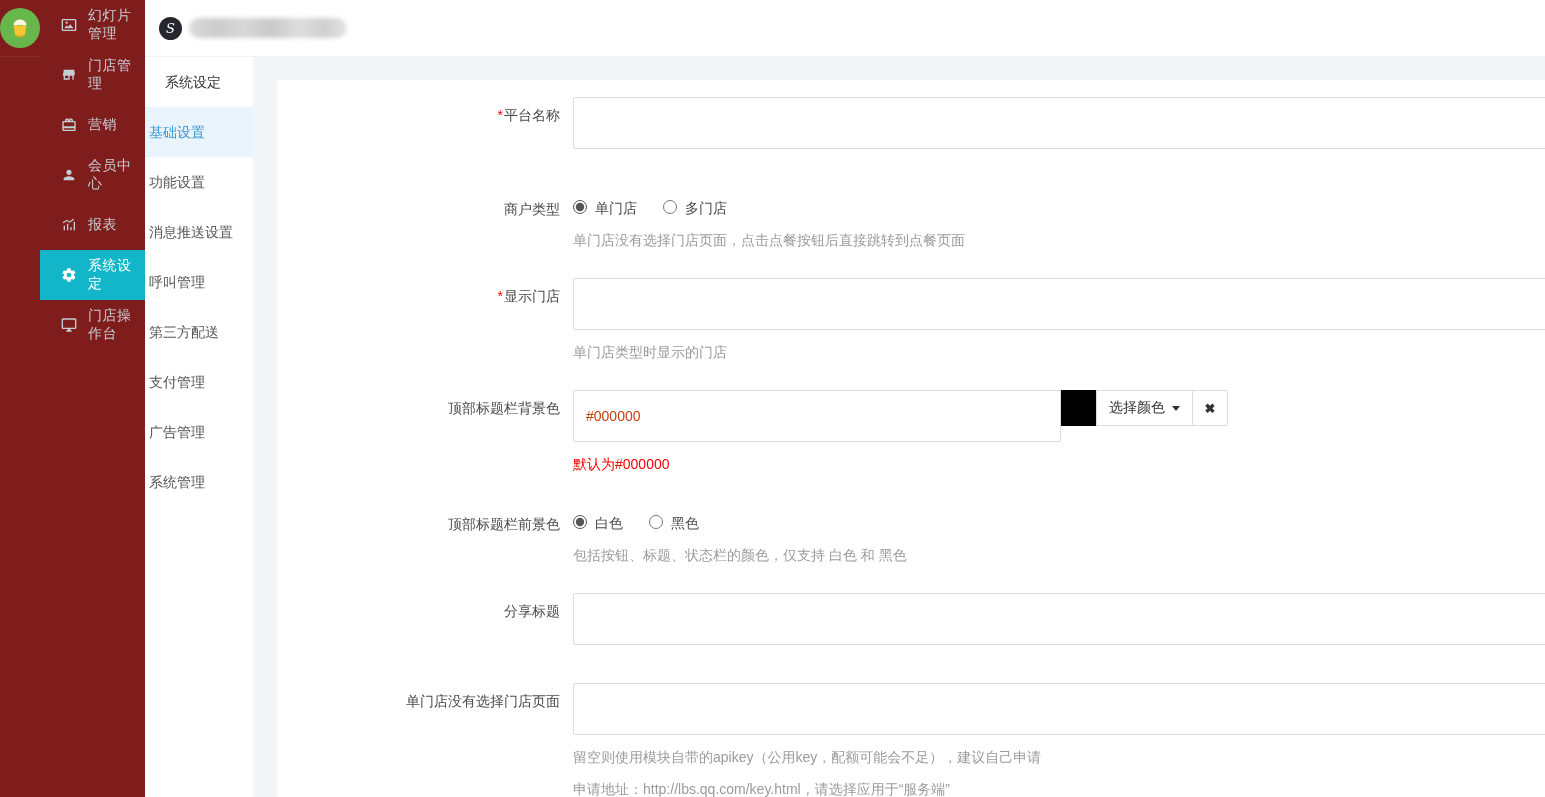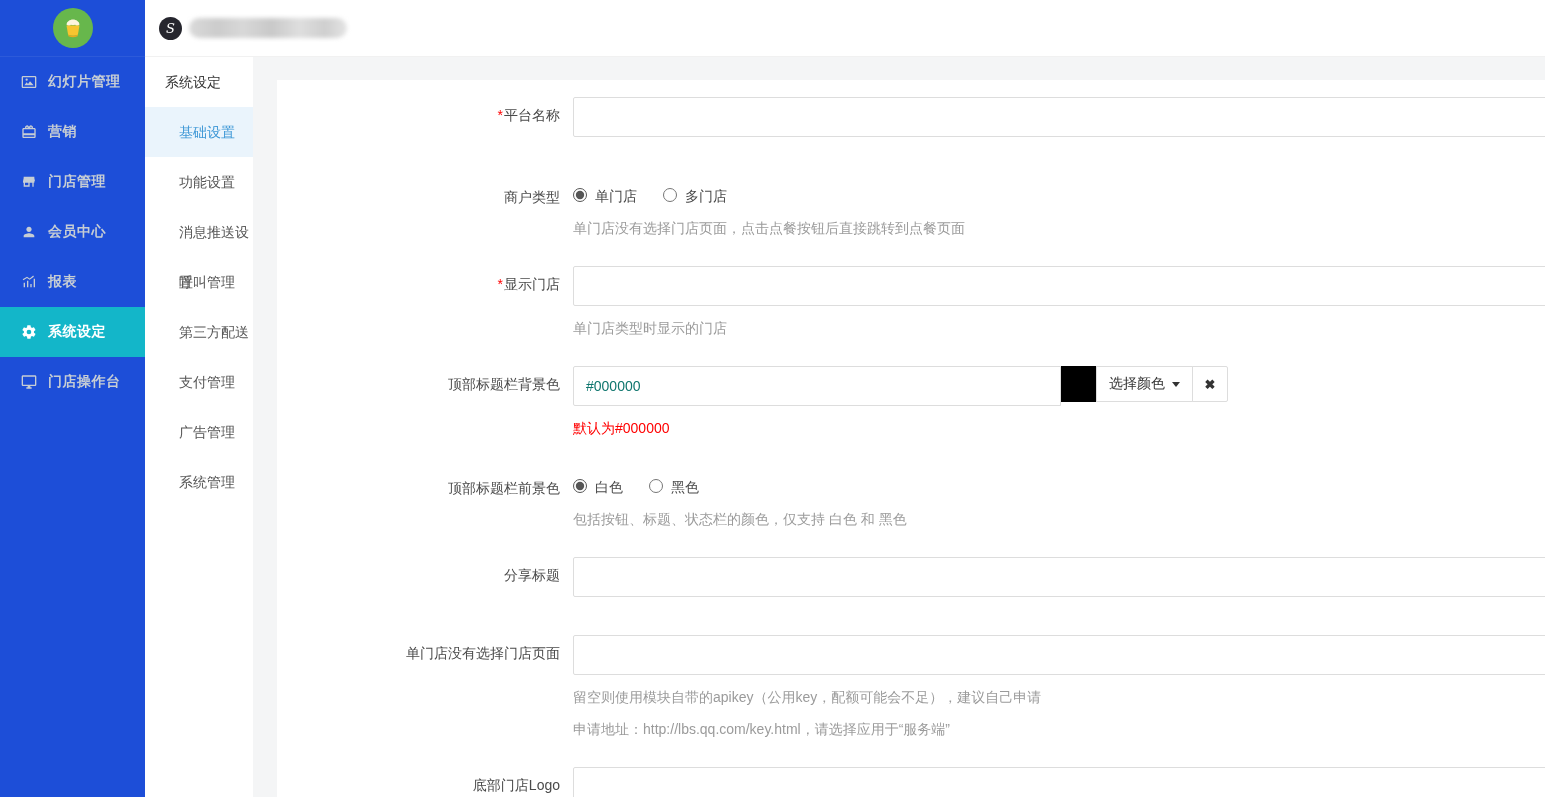--- a/index.html
+++ b/index.html
@@ -4,21 +4,21 @@
 <style>
   * { margin:0; padding:0; box-sizing:border-box; }
   html,body { width:1545px; height:797px; overflow:hidden; }
   body {
     font-family:"Liberation Sans","DejaVu Sans",sans-serif;
     font-size:14px; color:#555; background:#f4f5f6;
   }
   .app { display:flex; width:1545px; height:797px; }
 
   
-  .main-sidebar { width:145px; background:#1d4ed8; flex:0 0 145px; display:flex; flex-direction:column;font-weight:bold; }
+  .main-sidebar { width:145px; background:#7f1d1d; flex:0 0 145px; display:flex; flex-direction:row; }
   .logo-area { height:57px; display:flex; align-items:center; justify-content:center;
                border-bottom:1px solid rgba(255,255,255,.07); cursor:pointer; }
   .logo-circle { width:40px; height:40px; border-radius:50%; background:#67b74c;
                  display:flex; align-items:center; justify-content:center; }
   .nav-item { height:50px; display:flex; align-items:center; padding-left:21px;
               color:#c6cdd4; cursor:pointer; }
   .nav-item.active { background:#13b6c9; color:#fff; }
   .nav-icon { width:16px; height:16px; margin-right:11px; display:inline-flex; }
   .nav-icon svg { width:16px; height:16px; fill:currentColor; }
   .nav-label { font-size:14px; letter-spacing:.5px; }
@@ -32,39 +32,39 @@
                    font-family:"DejaVu Serif",serif; font-style:italic; font-size:13px; cursor:pointer; }
   .masked-name { width:158px; height:20px; margin-left:7px; border-radius:10px;
                  background:linear-gradient(90deg,#dadada 0%,#cccccc 18%,#d8d8d8 34%,#c9c9c9 52%,#dedede 70%,#cfcfcf 86%,#e4e4e4 100%);
                  filter:blur(2px); }
 
   .content-row { flex:1; display:flex; background:#f4f5f6; min-height:0; }
 
   
   .settings-nav { width:108px; flex:0 0 108px; background:#fff; }
   .settings-title { height:50px; line-height:50px; padding-left:20px; color:#333; font-size:14px; }
-  .settings-item { height:50px; line-height:50px; padding-left:34px; color:#555; font-size:14px; cursor:pointer; }
+  .settings-item { height:50px; line-height:50px; padding-left:4px; color:#555; font-size:14px; cursor:pointer; }
   .settings-item.active { background:#eaf4fc; color:#3d97d6; }
 
   
   .content { flex:1; padding:23px 16px 0 24px; overflow:hidden; }
   .card { background:#fff; width:1800px; min-height:720px; padding-top:17px; }
 
   .form-group { display:flex; }
   .mb-xl { margin-bottom:48px; }
   .mb-lg { margin-bottom:38px; }
   .mb-md { margin-bottom:28px; }
   .form-label { width:296px; flex:0 0 296px; text-align:right; padding-right:13px;
                 color:#4a4a4a; line-height:36px; }
   .form-label.rad { line-height:20px; padding-top:2px; }
   .req { color:#f00; margin-right:1px; }
   .form-field { flex:1; min-width:0; }
 
-  .text-input { display:block; height:40px; border:1px solid #ddd; border-radius:2px;
-                padding:0 12px; font-size:14px; color:#0f766e; outline:none; background:#fff;
+  .text-input { display:block; height:52px; border:1px solid #ddd; border-radius:2px;
+                padding:0 12px; font-size:14px; color:#c2410c; outline:none; background:#fff;
                 font-family:inherit; }
   .text-input.full { width:1200px; }
 
   .help { margin-top:12px; color:#9b9b9b; font-size:14px; line-height:20px; }
   .help.red { color:#f00; }
 
   .radio-row { display:flex; align-items:center; padding-top:3px; }
   .radio-opt { display:flex; align-items:flex-start; margin-right:26px; cursor:pointer; color:#4a4a4a; }
   .radio-opt input { width:14px; height:14px; margin-right:8px; accent-color:#555; cursor:pointer; }
 
@@ -111,32 +111,32 @@
           <svg viewBox="0 0 24 24">
               <path d="M21 3H3c-1.1 0-2 .9-2 2v14c0 1.1.9 2 2 2h18c1.1 0 2-.9 2-2V5c0-1.1-.9-2-2-2zm0 16H3V5h18v14zM13.5 11l-3 4-2-2.5L5 17h14l-5.5-6z"></path>
               <circle cx="8.5" cy="8.5" r="1.7"></circle>
             </svg>
         </span>
         <span class="nav-label">幻灯片管理</span>
       </div>
       <div class="nav-item">
         <span class="nav-icon">
           <svg viewBox="0 0 24 24">
+              <path d="M20 4H4v2h16V4zm1 7l-1-5H4l-1 5v2h1v6h9v-6h4v6h2v-6h1v-2zM11 17H6v-4h5v4z"></path>
+            </svg>
+        </span>
+        <span class="nav-label">门店管理</span>
+      </div>
+      <div class="nav-item">
+        <span class="nav-icon">
+          <svg viewBox="0 0 24 24">
               <path d="M20 6h-2.18c.11-.31.18-.65.18-1a3 3 0 0 0-5.5-1.65L12 4.03l-.5-.68A3 3 0 0 0 6 5c0 .35.07.69.18 1H4c-1.1 0-2 .9-2 2v11c0 1.1.9 2 2 2h16c1.1 0 2-.9 2-2V8c0-1.1-.9-2-2-2zm-5-2a1 1 0 1 1 0 2 1 1 0 0 1 0-2zM9 4a1 1 0 1 1 0 2 1 1 0 0 1 0-2zm11 15H4v-2h16v2zm0-5H4V8h16v6z"></path>
             </svg>
         </span>
         <span class="nav-label">营销</span>
-      </div>
-      <div class="nav-item">
-        <span class="nav-icon">
-          <svg viewBox="0 0 24 24">
-              <path d="M20 4H4v2h16V4zm1 7l-1-5H4l-1 5v2h1v6h9v-6h4v6h2v-6h1v-2zM11 17H6v-4h5v4z"></path>
-            </svg>
-        </span>
-        <span class="nav-label">门店管理</span>
       </div>
       <div class="nav-item">
         <span class="nav-icon">
           <svg viewBox="0 0 24 24">
               <path d="M12 12c2.21 0 4-1.79 4-4s-1.79-4-4-4-4 1.79-4 4 1.79 4 4 4zm0 2c-2.67 0-8 1.34-8 4v2h16v-2c0-2.66-5.33-4-8-4z"></path>
             </svg>
         </span>
         <span class="nav-label">会员中心</span>
       </div>
       <div class="nav-item">

